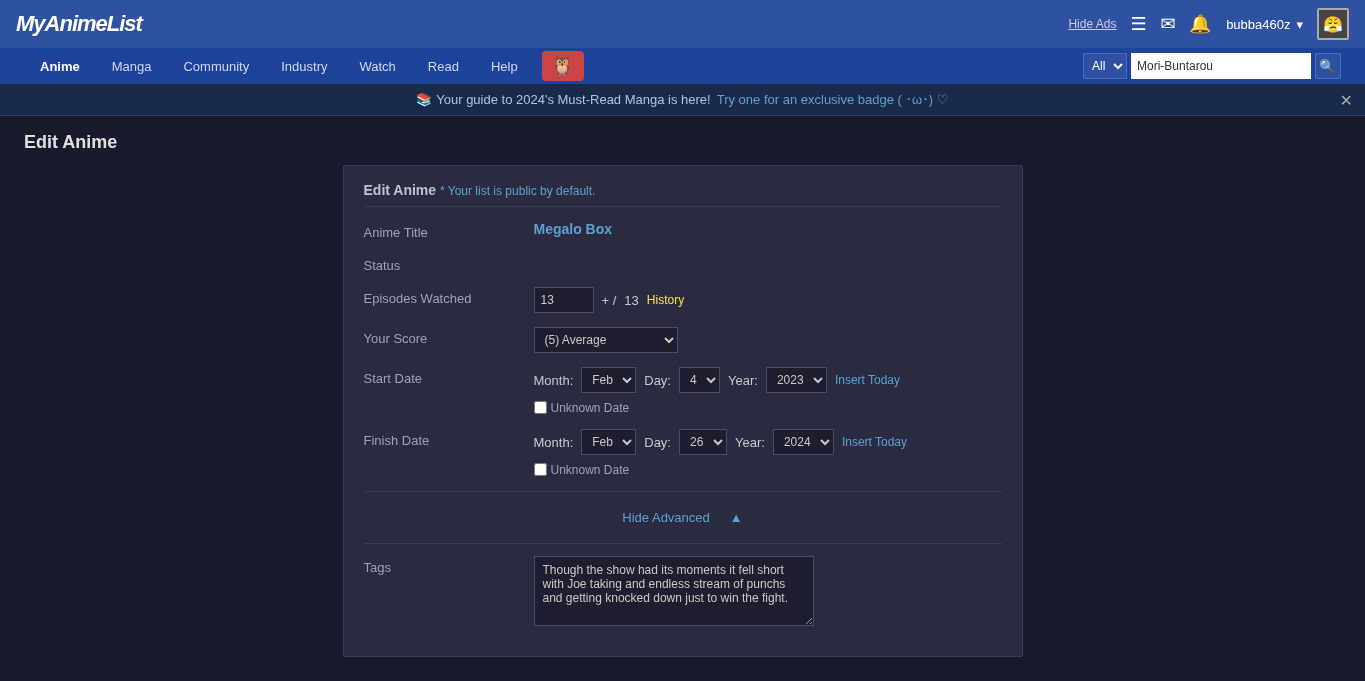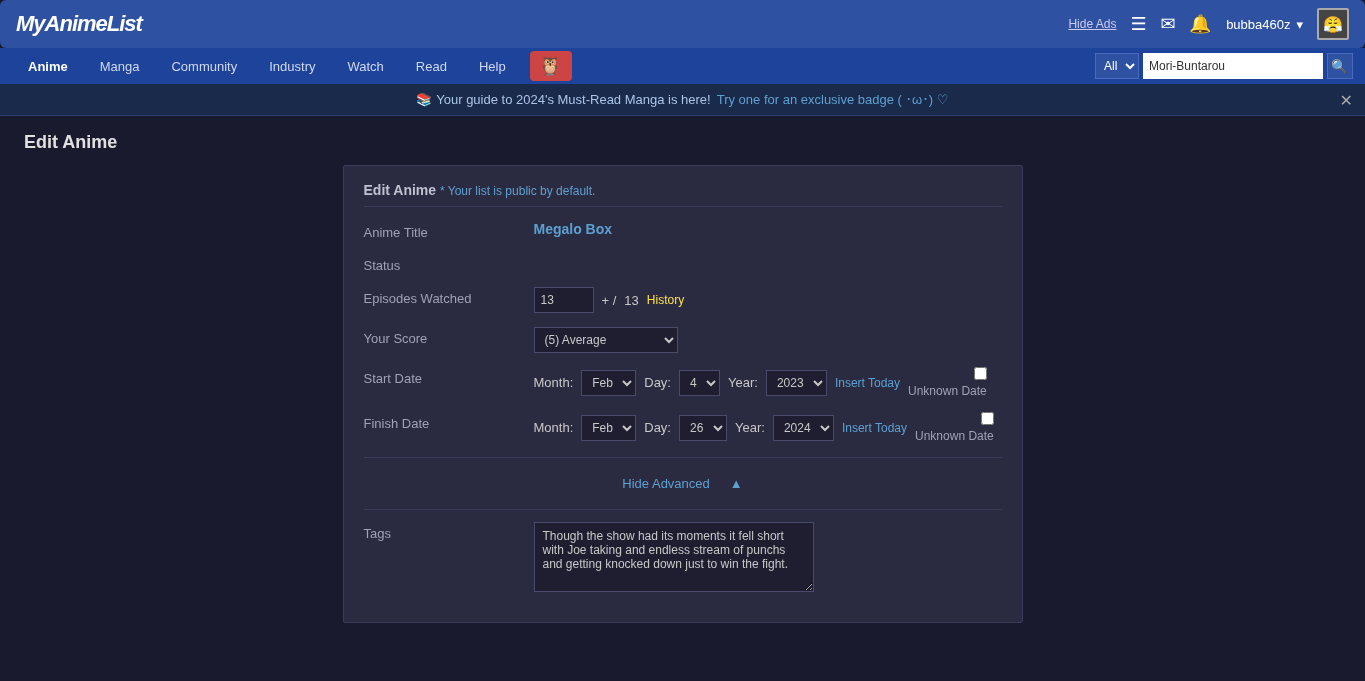--- a/index.html
+++ b/index.html
@@ -12,21 +12,20 @@
     }
 
     
     .header {
       background-color: #2e51a2;
       display: flex;
       align-items: center;
       padding: 18px 16px;
       height: 48px;
       justify-content: space-between;
-      border-radius: 6px;
     }
     .header-logo {
       color: white;
       font-size: 22px;
       font-weight: bold;
       font-style: italic;
       letter-spacing: -1px;
     }
     .header-right {
       display: flex;
@@ -63,21 +62,21 @@
       justify-content: center;
       font-size: 16px;
     }
 
     
     .nav {
       background-color: #1d439b;
       display: flex;
       align-items: center;
       height: 36px;
-      padding: 0 12px;
+      padding: 0 24px;
       gap: 0;
     }
     .nav-item {
       color: #d0d8f0;
       padding: 0 16px;
       height: 36px;
       display: flex;
       align-items: center;
       font-size: 13px;
       cursor: pointer;
@@ -268,25 +267,24 @@
       font-size: 12px;
       cursor: pointer;
     }
     .insert-today {
       color: #5da0d0;
       font-size: 12px;
       cursor: pointer;
     }
     .unknown-date-label {
       display: flex;
-      align-items: flex-end;
+      align-items: flex-start;
       gap: 4px;
       color: #a0a0b8;
       font-size: 12px;
-      flex-direction: column;
     }
 
     
     .form-divider {
       border: none;
       border-top: 1px solid #3a3a5a;
       margin: 12px 0;
     }
 
     

